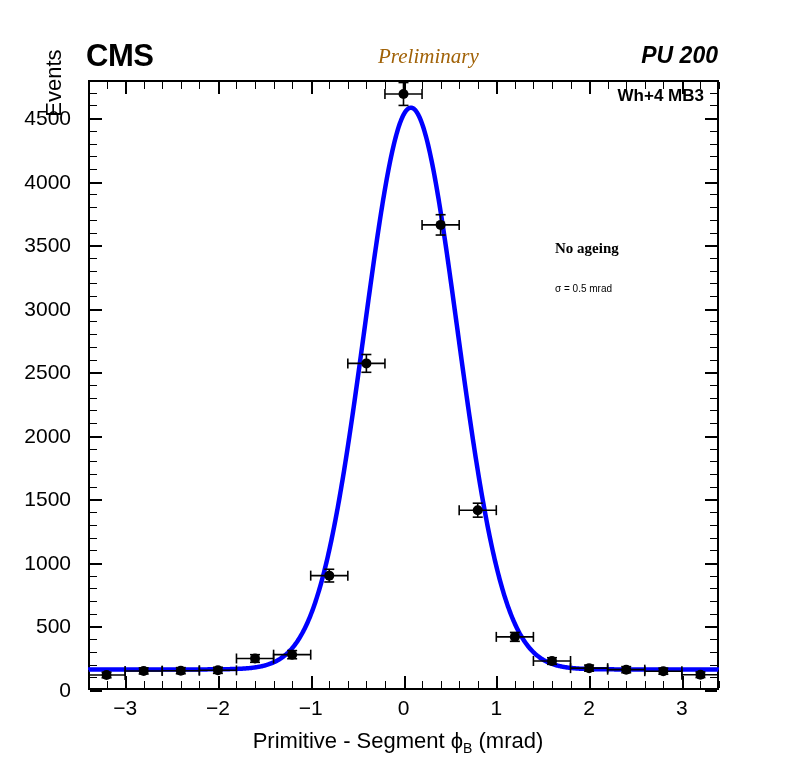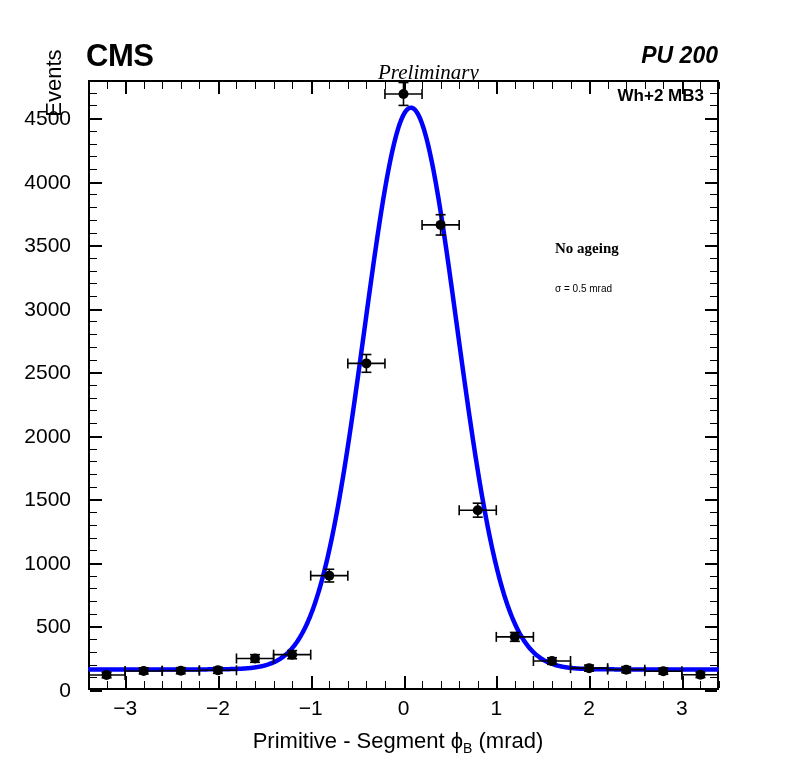--- a/index.html
+++ b/index.html
@@ -4,21 +4,21 @@
 <style>
   html,body{margin:0;padding:0;background:#ffffff;}
   body{width:796px;height:772px;font-family:"Liberation Sans",sans-serif;position:relative;overflow:hidden;}
 
   #root{position:absolute;left:0;top:0;width:796px;height:772px;background:#fff;}
 
   
   .hdr{position:absolute;left:0;top:0;width:796px;height:80px;}
   .cms{position:absolute;left:86px;top:40px;font-size:31px;font-weight:bold;letter-spacing:-0.5px;color:#000;line-height:1;}
   .phase2{position:absolute;left:168px;top:46px;font-size:22px;font-weight:bold;color:#000;line-height:1;}
-  .prelim{position:absolute;left:378px;top:62px;font-size:21px;font-style:italic;font-family:"Liberation Serif",serif;color:#000000;line-height:1;}
+  .prelim{position:absolute;left:378px;top:46px;font-size:21px;font-style:italic;font-family:"Liberation Serif",serif;color:#a16207;line-height:1;}
   .pu{position:absolute;right:78px;top:44px;font-size:23px;font-weight:bold;color:#000;line-height:1;font-style:italic;}
 
   
   .frame{position:absolute;left:88px;top:80px;width:631px;height:610px;border:2px solid #000;box-sizing:border-box;background:#fff;}
 
   
   .ylabel{position:absolute;left:-6px;top:70px;width:120px;text-align:center;font-size:22px;color:#000;
           transform:rotate(-90deg);transform-origin:center center;}
   .xlabel{position:absolute;left:0;top:728px;width:796px;text-align:center;font-size:22px;color:#000;}
   .sub{font-size:14px;vertical-align:-0.35em;}
@@ -236,21 +236,21 @@
       <div class="tickmark" style="left: 644.765px; top: 681px; width: 1px; height: 7px;"></div>
       <div class="tickmark" style="left: 644.765px; top: 82px; width: 1px; height: 7px;"></div>
       <div class="tickmark" style="left: 663.324px; top: 681px; width: 1px; height: 7px;"></div>
       <div class="tickmark" style="left: 663.324px; top: 82px; width: 1px; height: 7px;"></div>
       <div class="tickmark" style="left: 700.441px; top: 681px; width: 1px; height: 7px;"></div>
       <div class="tickmark" style="left: 700.441px; top: 82px; width: 1px; height: 7px;"></div>
       <div class="tickmark" style="left: 719px; top: 681px; width: 1px; height: 7px;"></div>
       <div class="tickmark" style="left: 719px; top: 82px; width: 1px; height: 7px;"></div>
     </div>
 
-  <div class="region">Wh+2 MB3</div>
+  <div class="region">Wh+4 MB3</div>
   <div class="ann1">No ageing</div>
   <div class="ann2">σ = 0.5 mrad</div>
 
   <svg class="plot" id="plot-svg" width="631" height="610">
       <path d="M0.00,589.41 L0.70,589.41 L1.40,589.41 L2.10,589.41 L2.80,589.41 L3.51,589.41 L4.21,589.41 L4.91,589.41 L5.61,589.41 L6.31,589.41 L7.01,589.41 L7.71,589.41 L8.41,589.41 L9.11,589.41 L9.82,589.41 L10.52,589.41 L11.22,589.41 L11.92,589.41 L12.62,589.41 L13.32,589.41 L14.02,589.41 L14.72,589.41 L15.42,589.41 L16.13,589.41 L16.83,589.41 L17.53,589.41 L18.23,589.41 L18.93,589.41 L19.63,589.41 L20.33,589.41 L21.03,589.41 L21.73,589.41 L22.44,589.41 L23.14,589.41 L23.84,589.41 L24.54,589.41 L25.24,589.41 L25.94,589.41 L26.64,589.41 L27.34,589.41 L28.04,589.41 L28.75,589.41 L29.45,589.41 L30.15,589.41 L30.85,589.41 L31.55,589.41 L32.25,589.41 L32.95,589.41 L33.65,589.41 L34.35,589.41 L35.06,589.41 L35.76,589.41 L36.46,589.41 L37.16,589.41 L37.86,589.41 L38.56,589.41 L39.26,589.41 L39.96,589.41 L40.66,589.41 L41.37,589.41 L42.07,589.41 L42.77,589.41 L43.47,589.41 L44.17,589.41 L44.87,589.41 L45.57,589.41 L46.27,589.41 L46.97,589.41 L47.68,589.41 L48.38,589.41 L49.08,589.41 L49.78,589.41 L50.48,589.41 L51.18,589.41 L51.88,589.41 L52.58,589.41 L53.28,589.41 L53.99,589.41 L54.69,589.41 L55.39,589.41 L56.09,589.41 L56.79,589.41 L57.49,589.41 L58.19,589.41 L58.89,589.41 L59.59,589.41 L60.30,589.41 L61.00,589.41 L61.70,589.41 L62.40,589.41 L63.10,589.41 L63.80,589.41 L64.50,589.41 L65.20,589.41 L65.90,589.41 L66.61,589.41 L67.31,589.41 L68.01,589.41 L68.71,589.41 L69.41,589.41 L70.11,589.41 L70.81,589.41 L71.51,589.41 L72.21,589.41 L72.92,589.41 L73.62,589.41 L74.32,589.41 L75.02,589.41 L75.72,589.41 L76.42,589.41 L77.12,589.41 L77.82,589.41 L78.52,589.41 L79.23,589.41 L79.93,589.41 L80.63,589.41 L81.33,589.41 L82.03,589.41 L82.73,589.41 L83.43,589.41 L84.13,589.41 L84.83,589.41 L85.54,589.41 L86.24,589.41 L86.94,589.41 L87.64,589.41 L88.34,589.41 L89.04,589.41 L89.74,589.41 L90.44,589.41 L91.14,589.41 L91.85,589.41 L92.55,589.41 L93.25,589.41 L93.95,589.41 L94.65,589.41 L95.35,589.41 L96.05,589.41 L96.75,589.41 L97.45,589.41 L98.16,589.41 L98.86,589.41 L99.56,589.41 L100.26,589.41 L100.96,589.41 L101.66,589.41 L102.36,589.41 L103.06,589.41 L103.76,589.40 L104.47,589.40 L105.17,589.40 L105.87,589.40 L106.57,589.40 L107.27,589.40 L107.97,589.40 L108.67,589.40 L109.37,589.40 L110.07,589.40 L110.78,589.40 L111.48,589.40 L112.18,589.39 L112.88,589.39 L113.58,589.39 L114.28,589.39 L114.98,589.39 L115.68,589.39 L116.38,589.38 L117.09,589.38 L117.79,589.38 L118.49,589.38 L119.19,589.38 L119.89,589.37 L120.59,589.37 L121.29,589.37 L121.99,589.36 L122.69,589.36 L123.40,589.36 L124.10,589.35 L124.80,589.35 L125.50,589.35 L126.20,589.34 L126.90,589.34 L127.60,589.33 L128.30,589.33 L129.00,589.32 L129.71,589.32 L130.41,589.31 L131.11,589.30 L131.81,589.30 L132.51,589.29 L133.21,589.28 L133.91,589.27 L134.61,589.26 L135.31,589.25 L136.02,589.24 L136.72,589.23 L137.42,589.22 L138.12,589.21 L138.82,589.20 L139.52,589.19 L140.22,589.17 L140.92,589.16 L141.62,589.14 L142.33,589.12 L143.03,589.11 L143.73,589.09 L144.43,589.07 L145.13,589.05 L145.83,589.03 L146.53,589.00 L147.23,588.98 L147.93,588.95 L148.64,588.93 L149.34,588.90 L150.04,588.87 L150.74,588.84 L151.44,588.81 L152.14,588.77 L152.84,588.73 L153.54,588.70 L154.24,588.65 L154.95,588.61 L155.65,588.57 L156.35,588.52 L157.05,588.47 L157.75,588.42 L158.45,588.36 L159.15,588.31 L159.85,588.25 L160.55,588.18 L161.26,588.12 L161.96,588.05 L162.66,587.97 L163.36,587.89 L164.06,587.81 L164.76,587.73 L165.46,587.64 L166.16,587.55 L166.86,587.45 L167.57,587.35 L168.27,587.24 L168.97,587.13 L169.67,587.01 L170.37,586.89 L171.07,586.76 L171.77,586.63 L172.47,586.49 L173.17,586.34 L173.88,586.19 L174.58,586.03 L175.28,585.86 L175.98,585.69 L176.68,585.50 L177.38,585.31 L178.08,585.11 L178.78,584.91 L179.48,584.69 L180.19,584.47 L180.89,584.23 L181.59,583.99 L182.29,583.73 L182.99,583.47 L183.69,583.19 L184.39,582.90 L185.09,582.60 L185.79,582.29 L186.50,581.97 L187.20,581.63 L187.90,581.28 L188.60,580.91 L189.30,580.53 L190.00,580.14 L190.70,579.73 L191.40,579.30 L192.10,578.86 L192.81,578.41 L193.51,577.93 L194.21,577.44 L194.91,576.93 L195.61,576.40 L196.31,575.85 L197.01,575.28 L197.71,574.69 L198.41,574.08 L199.12,573.44 L199.82,572.79 L200.52,572.11 L201.22,571.41 L201.92,570.68 L202.62,569.93 L203.32,569.16 L204.02,568.35 L204.72,567.52 L205.43,566.67 L206.13,565.78 L206.83,564.87 L207.53,563.93 L208.23,562.95 L208.93,561.95 L209.63,560.91 L210.33,559.85 L211.03,558.75 L211.74,557.61 L212.44,556.44 L213.14,555.24 L213.84,554.00 L214.54,552.72 L215.24,551.41 L215.94,550.06 L216.64,548.66 L217.34,547.23 L218.05,545.76 L218.75,544.25 L219.45,542.70 L220.15,541.10 L220.85,539.46 L221.55,537.78 L222.25,536.05 L222.95,534.28 L223.65,532.46 L224.36,530.60 L225.06,528.69 L225.76,526.73 L226.46,524.72 L227.16,522.66 L227.86,520.56 L228.56,518.40 L229.26,516.19 L229.96,513.93 L230.67,511.62 L231.37,509.26 L232.07,506.84 L232.77,504.37 L233.47,501.85 L234.17,499.27 L234.87,496.64 L235.57,493.95 L236.27,491.20 L236.98,488.40 L237.68,485.55 L238.38,482.64 L239.08,479.67 L239.78,476.64 L240.48,473.56 L241.18,470.42 L241.88,467.22 L242.58,463.97 L243.29,460.66 L243.99,457.29 L244.69,453.87 L245.39,450.38 L246.09,446.85 L246.79,443.25 L247.49,439.60 L248.19,435.89 L248.89,432.12 L249.60,428.30 L250.30,424.43 L251.00,420.50 L251.70,416.51 L252.40,412.48 L253.10,408.39 L253.80,404.24 L254.50,400.05 L255.20,395.81 L255.91,391.51 L256.61,387.17 L257.31,382.77 L258.01,378.33 L258.71,373.85 L259.41,369.32 L260.11,364.74 L260.81,360.13 L261.51,355.47 L262.22,350.77 L262.92,346.03 L263.62,341.26 L264.32,336.45 L265.02,331.60 L265.72,326.72 L266.42,321.81 L267.12,316.87 L267.82,311.91 L268.53,306.91 L269.23,301.90 L269.93,296.86 L270.63,291.80 L271.33,286.72 L272.03,281.63 L272.73,276.52 L273.43,271.40 L274.13,266.27 L274.84,261.13 L275.54,255.99 L276.24,250.84 L276.94,245.69 L277.64,240.54 L278.34,235.40 L279.04,230.26 L279.74,225.14 L280.44,220.02 L281.15,214.92 L281.85,209.83 L282.55,204.76 L283.25,199.71 L283.95,194.69 L284.65,189.69 L285.35,184.73 L286.05,179.79 L286.75,174.89 L287.46,170.03 L288.16,165.20 L288.86,160.42 L289.56,155.68 L290.26,150.99 L290.96,146.36 L291.66,141.77 L292.36,137.24 L293.06,132.77 L293.77,128.36 L294.47,124.01 L295.17,119.73 L295.87,115.52 L296.57,111.38 L297.27,107.32 L297.97,103.33 L298.67,99.42 L299.37,95.59 L300.08,91.84 L300.78,88.19 L301.48,84.61 L302.18,81.13 L302.88,77.75 L303.58,74.45 L304.28,71.26 L304.98,68.16 L305.68,65.17 L306.39,62.28 L307.09,59.49 L307.79,56.81 L308.49,54.24 L309.19,51.78 L309.89,49.43 L310.59,47.20 L311.29,45.08 L311.99,43.07 L312.70,41.19 L313.40,39.42 L314.10,37.78 L314.80,36.25 L315.50,34.85 L316.20,33.57 L316.90,32.41 L317.60,31.38 L318.30,30.48 L319.01,29.70 L319.71,29.05 L320.41,28.53 L321.11,28.13 L321.81,27.87 L322.51,27.73 L323.21,27.72 L323.91,27.83 L324.61,28.08 L325.32,28.45 L326.02,28.95 L326.72,29.58 L327.42,30.33 L328.12,31.22 L328.82,32.22 L329.52,33.36 L330.22,34.61 L330.92,35.99 L331.63,37.50 L332.33,39.12 L333.03,40.87 L333.73,42.73 L334.43,44.71 L335.13,46.81 L335.83,49.03 L336.53,51.36 L337.23,53.80 L337.94,56.35 L338.64,59.01 L339.34,61.78 L340.04,64.65 L340.74,67.63 L341.44,70.71 L342.14,73.88 L342.84,77.16 L343.54,80.53 L344.25,83.99 L344.95,87.55 L345.65,91.19 L346.35,94.92 L347.05,98.74 L347.75,102.63 L348.45,106.61 L349.15,110.66 L349.85,114.79 L350.56,118.99 L351.26,123.25 L351.96,127.59 L352.66,131.99 L353.36,136.45 L354.06,140.97 L354.76,145.54 L355.46,150.17 L356.16,154.85 L356.87,159.58 L357.57,164.35 L358.27,169.17 L358.97,174.03 L359.67,178.92 L360.37,183.85 L361.07,188.81 L361.77,193.81 L362.47,198.83 L363.18,203.87 L363.88,208.93 L364.58,214.02 L365.28,219.12 L365.98,224.23 L366.68,229.36 L367.38,234.49 L368.08,239.64 L368.78,244.78 L369.49,249.93 L370.19,255.08 L370.89,260.22 L371.59,265.36 L372.29,270.49 L372.99,275.62 L373.69,280.73 L374.39,285.82 L375.09,290.90 L375.80,295.97 L376.50,301.01 L377.20,306.03 L377.90,311.03 L378.60,316.00 L379.30,320.94 L380.00,325.86 L380.70,330.74 L381.40,335.59 L382.11,340.41 L382.81,345.19 L383.51,349.94 L384.21,354.64 L384.91,359.31 L385.61,363.93 L386.31,368.51 L387.01,373.05 L387.71,377.55 L388.42,381.99 L389.12,386.39 L389.82,390.75 L390.52,395.05 L391.22,399.30 L391.92,403.51 L392.62,407.66 L393.32,411.76 L394.02,415.81 L394.73,419.80 L395.43,423.74 L396.13,427.62 L396.83,431.45 L397.53,435.23 L398.23,438.95 L398.93,442.61 L399.63,446.21 L400.33,449.76 L401.04,453.26 L401.74,456.69 L402.44,460.07 L403.14,463.39 L403.84,466.65 L404.54,469.86 L405.24,473.01 L405.94,476.10 L406.64,479.14 L407.35,482.12 L408.05,485.04 L408.75,487.90 L409.45,490.71 L410.15,493.47 L410.85,496.16 L411.55,498.81 L412.25,501.40 L412.95,503.93 L413.66,506.41 L414.36,508.84 L415.06,511.21 L415.76,513.53 L416.46,515.80 L417.16,518.01 L417.86,520.18 L418.56,522.30 L419.26,524.36 L419.97,526.38 L420.67,528.35 L421.37,530.27 L422.07,532.14 L422.77,533.97 L423.47,535.75 L424.17,537.48 L424.87,539.17 L425.57,540.82 L426.28,542.42 L426.98,543.98 L427.68,545.50 L428.38,546.98 L429.08,548.42 L429.78,549.81 L430.48,551.17 L431.18,552.49 L431.88,553.78 L432.59,555.02 L433.29,556.23 L433.99,557.41 L434.69,558.55 L435.39,559.65 L436.09,560.73 L436.79,561.77 L437.49,562.78 L438.19,563.76 L438.90,564.71 L439.60,565.62 L440.30,566.51 L441.00,567.37 L441.70,568.21 L442.40,569.02 L443.10,569.80 L443.80,570.55 L444.50,571.28 L445.21,571.99 L445.91,572.67 L446.61,573.33 L447.31,573.97 L448.01,574.58 L448.71,575.17 L449.41,575.75 L450.11,576.30 L450.81,576.83 L451.52,577.35 L452.22,577.84 L452.92,578.32 L453.62,578.78 L454.32,579.23 L455.02,579.66 L455.72,580.07 L456.42,580.46 L457.12,580.85 L457.83,581.21 L458.53,581.57 L459.23,581.91 L459.93,582.23 L460.63,582.55 L461.33,582.85 L462.03,583.14 L462.73,583.42 L463.43,583.69 L464.14,583.94 L464.84,584.19 L465.54,584.43 L466.24,584.65 L466.94,584.87 L467.64,585.08 L468.34,585.28 L469.04,585.47 L469.74,585.65 L470.45,585.83 L471.15,586.00 L471.85,586.16 L472.55,586.31 L473.25,586.46 L473.95,586.60 L474.65,586.74 L475.35,586.87 L476.05,586.99 L476.76,587.11 L477.46,587.22 L478.16,587.33 L478.86,587.43 L479.56,587.53 L480.26,587.62 L480.96,587.71 L481.66,587.80 L482.36,587.88 L483.07,587.96 L483.77,588.03 L484.47,588.10 L485.17,588.17 L485.87,588.23 L486.57,588.30 L487.27,588.35 L487.97,588.41 L488.67,588.46 L489.38,588.51 L490.08,588.56 L490.78,588.60 L491.48,588.65 L492.18,588.69 L492.88,588.73 L493.58,588.76 L494.28,588.80 L494.98,588.83 L495.69,588.86 L496.39,588.89 L497.09,588.92 L497.79,588.95 L498.49,588.98 L499.19,589.00 L499.89,589.02 L500.59,589.04 L501.29,589.07 L502.00,589.09 L502.70,589.10 L503.40,589.12 L504.10,589.14 L504.80,589.15 L505.50,589.17 L506.20,589.18 L506.90,589.20 L507.60,589.21 L508.31,589.22 L509.01,589.23 L509.71,589.24 L510.41,589.25 L511.11,589.26 L511.81,589.27 L512.51,589.28 L513.21,589.29 L513.91,589.30 L514.62,589.30 L515.32,589.31 L516.02,589.32 L516.72,589.32 L517.42,589.33 L518.12,589.33 L518.82,589.34 L519.52,589.34 L520.22,589.35 L520.93,589.35 L521.63,589.35 L522.33,589.36 L523.03,589.36 L523.73,589.36 L524.43,589.37 L525.13,589.37 L525.83,589.37 L526.53,589.38 L527.24,589.38 L527.94,589.38 L528.64,589.38 L529.34,589.38 L530.04,589.39 L530.74,589.39 L531.44,589.39 L532.14,589.39 L532.84,589.39 L533.55,589.39 L534.25,589.39 L534.95,589.40 L535.65,589.40 L536.35,589.40 L537.05,589.40 L537.75,589.40 L538.45,589.40 L539.15,589.40 L539.86,589.40 L540.56,589.40 L541.26,589.40 L541.96,589.40 L542.66,589.40 L543.36,589.41 L544.06,589.41 L544.76,589.41 L545.46,589.41 L546.17,589.41 L546.87,589.41 L547.57,589.41 L548.27,589.41 L548.97,589.41 L549.67,589.41 L550.37,589.41 L551.07,589.41 L551.77,589.41 L552.48,589.41 L553.18,589.41 L553.88,589.41 L554.58,589.41 L555.28,589.41 L555.98,589.41 L556.68,589.41 L557.38,589.41 L558.08,589.41 L558.79,589.41 L559.49,589.41 L560.19,589.41 L560.89,589.41 L561.59,589.41 L562.29,589.41 L562.99,589.41 L563.69,589.41 L564.39,589.41 L565.10,589.41 L565.80,589.41 L566.50,589.41 L567.20,589.41 L567.90,589.41 L568.60,589.41 L569.30,589.41 L570.00,589.41 L570.70,589.41 L571.41,589.41 L572.11,589.41 L572.81,589.41 L573.51,589.41 L574.21,589.41 L574.91,589.41 L575.61,589.41 L576.31,589.41 L577.01,589.41 L577.72,589.41 L578.42,589.41 L579.12,589.41 L579.82,589.41 L580.52,589.41 L581.22,589.41 L581.92,589.41 L582.62,589.41 L583.32,589.41 L584.03,589.41 L584.73,589.41 L585.43,589.41 L586.13,589.41 L586.83,589.41 L587.53,589.41 L588.23,589.41 L588.93,589.41 L589.63,589.41 L590.34,589.41 L591.04,589.41 L591.74,589.41 L592.44,589.41 L593.14,589.41 L593.84,589.41 L594.54,589.41 L595.24,589.41 L595.94,589.41 L596.65,589.41 L597.35,589.41 L598.05,589.41 L598.75,589.41 L599.45,589.41 L600.15,589.41 L600.85,589.41 L601.55,589.41 L602.25,589.41 L602.96,589.41 L603.66,589.41 L604.36,589.41 L605.06,589.41 L605.76,589.41 L606.46,589.41 L607.16,589.41 L607.86,589.41 L608.56,589.41 L609.27,589.41 L609.97,589.41 L610.67,589.41 L611.37,589.41 L612.07,589.41 L612.77,589.41 L613.47,589.41 L614.17,589.41 L614.87,589.41 L615.58,589.41 L616.28,589.41 L616.98,589.41 L617.68,589.41 L618.38,589.41 L619.08,589.41 L619.78,589.41 L620.48,589.41 L621.18,589.41 L621.89,589.41 L622.59,589.41 L623.29,589.41 L623.99,589.41 L624.69,589.41 L625.39,589.41 L626.09,589.41 L626.79,589.41 L627.49,589.41 L628.20,589.41 L628.90,589.41 L629.60,589.41 L630.30,589.41 L631.00,589.41" fill="none" stroke="#0000ff" stroke-width="4.5" stroke-linejoin="round" stroke-linecap="round"></path>
       <g>
         <g>
           <line x1="-4.1208866384616106e-14" y1="595.0041666666667" x2="37.11764705882352" y2="595.0041666666667" stroke="#000" stroke-width="1.6"></line>
           <line x1="-4.1208866384616106e-14" y1="590.0041666666667" x2="-4.1208866384616106e-14" y2="600.0041666666667" stroke="#000" stroke-width="1.6"></line>
           <line x1="37.11764705882352" y1="590.0041666666667" x2="37.11764705882352" y2="600.0041666666667" stroke="#000" stroke-width="1.6"></line>

